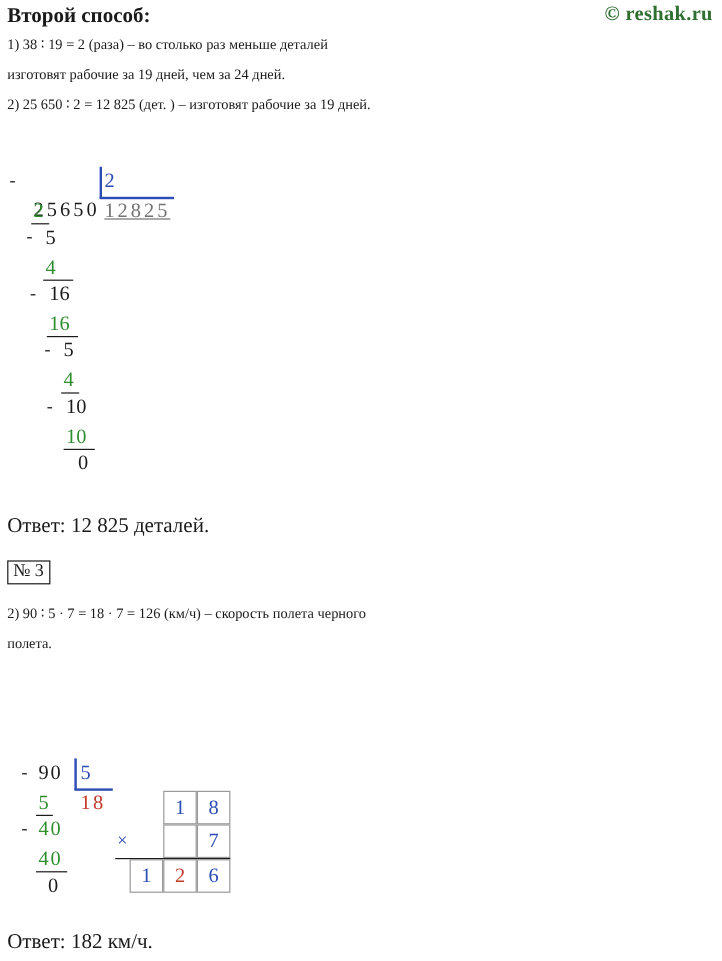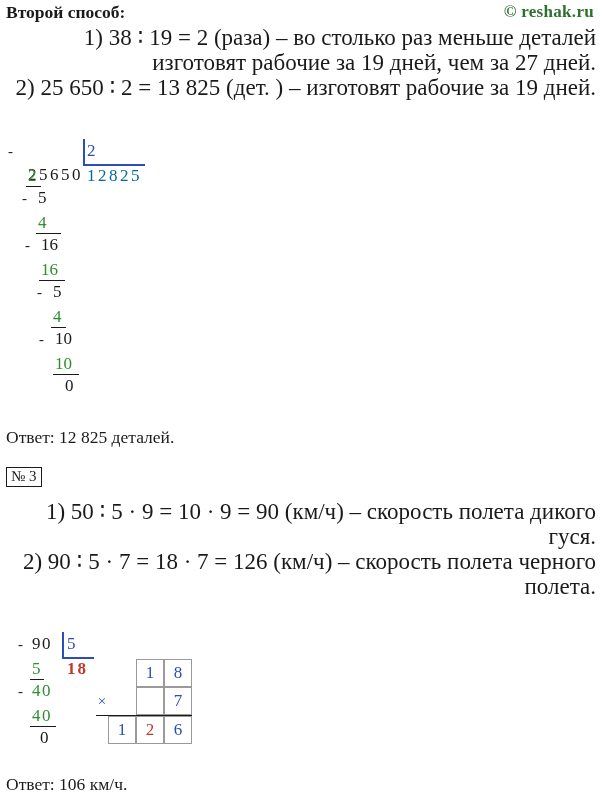--- a/index.html
+++ b/index.html
@@ -38,23 +38,22 @@
     top: 0;
     width: 590px;
   }
   .block-head {
     font-size: 17.5px;
     line-height: 24px;
     font-weight: bold;
     margin-bottom: 1px;
   }
   .para {
-    font-size: 23px;
+    font-size: 12px;
     line-height: 25px;
-    text-align: right;
   }
 
   
   .longdiv1 {
     position: absolute;
     left: 8px;
     top: 141px;
     width: 230px;
     height: 270px;
     font-family: "Liberation Serif", serif;
@@ -77,22 +76,23 @@
     position: absolute;
     background: #2b4db5;
     height: 1.5px;
   }
   .ld-divisor {
     position: absolute;
     color: #2b4db5;
   }
   .ld-quot {
     position: absolute;
-    color: #0369a1;
+    color: #737373;
     letter-spacing: 2.5px;
+    text-decoration: underline;
   }
   .ld-step {
     position: absolute;
     color: #2f8f2f;
   }
   .ld-rem {
     position: absolute;
     color: #1a1a1a;
   }
   .ld-minus {
@@ -254,22 +254,22 @@
 <body>
 
 <div class="page">
 
   <div class="watermark-top">© reshak.ru</div>
 
   <div class="content">
 
     <div class="block-head">Второй способ:</div>
     <div class="para">1) 38 ∶ 19 = 2 (раза) – во столько раз меньше деталей</div>
-    <div class="para">изготовят рабочие за 19 дней, чем за 27 дней.</div>
-    <div class="para">2) 25 650 ∶ 2 = 13 825 (дет. ) – изготовят рабочие за 19 дней.</div>
+    <div class="para">изготовят рабочие за 19 дней, чем за 24 дней.</div>
+    <div class="para">2) 25 650 ∶ 2 = 12 825 (дет. ) – изготовят рабочие за 19 дней.</div>
 
   </div>
 
   <div class="longdiv1">
     <div class="ld-dividend">25650</div>
     <div class="ld-vline" style="left:75px; top:-2px; height:26px;"></div>
     <div class="ld-hline" style="left:75px; top:23px; width:62px;"></div>
     <div class="ld-divisor" style="left:79px; top:0px;">2</div>
     <div class="ld-quot" style="left:79px; top:25px;">12825</div>
 
@@ -299,31 +299,30 @@
     <div class="ld-rem" style="left:57px; top:235px;">0</div>
   </div>
 
   <div class="answer" style="position:absolute; left:6px; top:425px;">Ответ: 12 825 деталей.</div>
 
   <div style="position:absolute; left:6px; top:467px;">
     <span class="task-badge">№ 3</span>
   </div>
 
   <div style="position:absolute; left:6px; top:499px; width:590px;">
-    <div class="para">1) 50 ∶ 5 · 9 = 10 · 9 = 90 (км/ч) – скорость полета дикого гуся.</div>
     <div class="para">2) 90 ∶ 5 · 7 = 18 · 7 = 126 (км/ч) – скорость полета черного</div>
     <div class="para">полета.</div>
   </div>
 
   <div class="longdiv2">
     <div class="ld2-num" style="left:14px; top:0px;text-align:right;">90</div>
     <div class="ld2-vline" style="left:44px; top:-2px; height:26px;"></div>
     <div class="ld2-hline" style="left:44px; top:23px; width:32px;"></div>
     <div class="ld2-blue" style="left:49px; top:0px;">5</div>
-    <div class="ld2-red" style="left:49px; top:25px;font-weight:bold;">18</div>
+    <div class="ld2-red" style="left:49px; top:25px;">18</div>
 
     <div class="ld2-minus" style="left:0px; top:2px;">-</div>
     <div class="ld2-green" style="left:14px; top:25px;">5</div>
     <div class="ld2-subline" style="left:12px; top:45px; width:14px;"></div>
     <div class="ld2-green" style="left:14px; top:47px;">40</div>
 
     <div class="ld2-minus" style="left:0px; top:49px;">-</div>
     <div class="ld2-green" style="left:14px; top:72px;">40</div>
     <div class="ld2-subline" style="left:12px; top:92px; width:26px;"></div>
     <div class="ld2-num" style="left:22px; top:94px;">0</div>
@@ -339,15 +338,15 @@
     <div class="mg-cell mg-blue" style="left:56px; top:28px;">7</div>
 
     <div class="mg-underline"></div>
 
     <div class="mg-cell mg-blue" style="left:0px; top:57px;">1</div>
     <div class="mg-cell mg-red" style="left:28px; top:57px;">2</div>
     <div class="mg-cell mg-blue" style="left:56px; top:57px;">6</div>
   </div>
 
 
-  <div class="answer" style="position:absolute; left:6px; top:772px;">Ответ: 106  км/ч.</div>
+  <div class="answer" style="position:absolute; left:6px; top:772px;">Ответ: 182  км/ч.</div>
 
 </div>
 
 </body></html>

